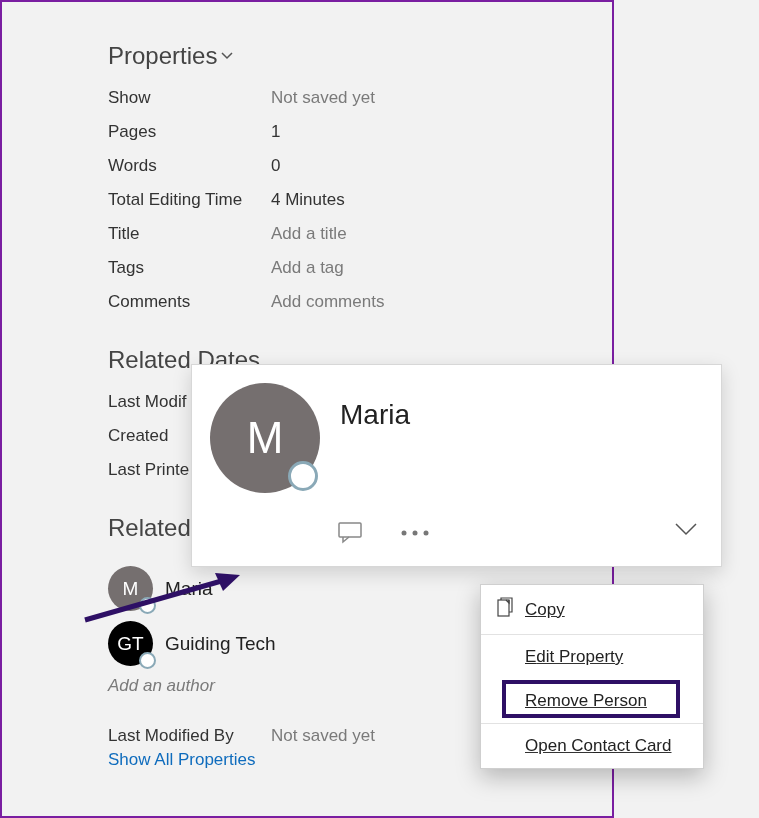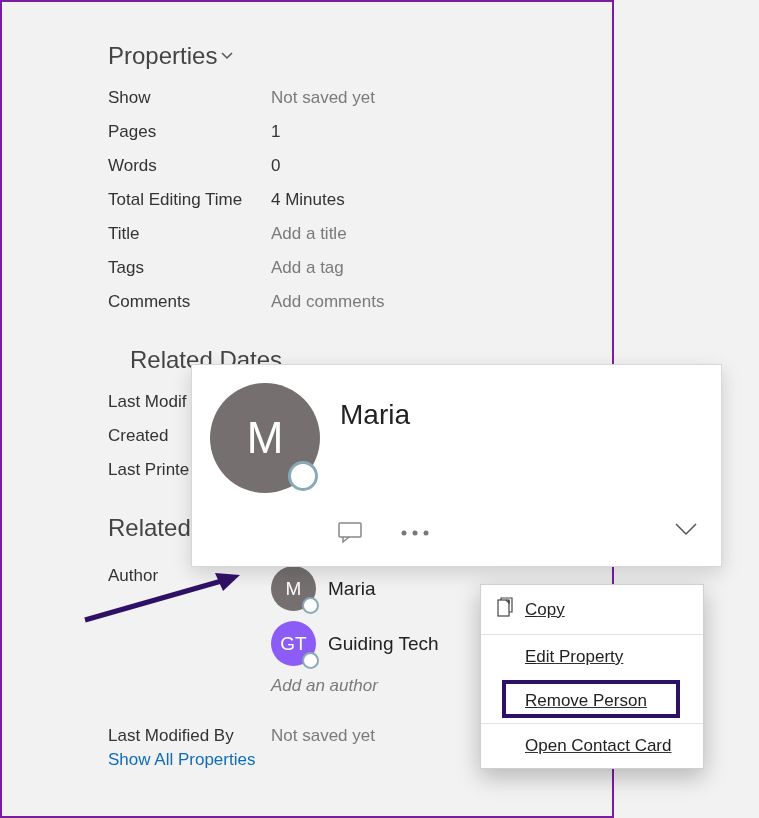--- a/index.html
+++ b/index.html
@@ -256,50 +256,49 @@
   </div>
   <div class="prop-row">
     <div class="prop-label">Tags</div>
     <div class="prop-value placeholder">Add a tag</div>
   </div>
   <div class="prop-row">
     <div class="prop-label">Comments</div>
     <div class="prop-value placeholder">Add comments</div>
   </div>
 
-  <div class="section-title" style="margin-top:30px;margin-left:22px;">
+  <div class="section-title" style="margin-top:30px;">
     <span>Related Dates</span>
   </div>
   <div class="prop-row">
     <div class="prop-label">Last Modif</div>
   </div>
   <div class="prop-row">
     <div class="prop-label">Created</div>
   </div>
   <div class="prop-row">
     <div class="prop-label">Last Printe</div>
   </div>
 
   <div class="section-title" style="margin-top:30px;">
     <span>Related People</span>
   </div>
 
   <div class="related-people">
     <div style="display:flex;">
-      <div class="prop-label" style="padding-top:10px;">Author</div>
       <div>
         <div class="person-row">
           <div class="avatar" style="background:#756f6f;">
             <span>M</span>
             <span class="presence"></span>
           </div>
           <div class="person-name">Maria</div>
         </div>
         <div class="person-row">
-          <div class="avatar" style="background:#8b5cf6;">
+          <div class="avatar" style="background:#000000;">
             <span>GT</span>
             <span class="presence"></span>
           </div>
           <div class="person-name">Guiding Tech</div>
         </div>
         <div class="add-author">Add an author</div>
       </div>
     </div>
 
     <div class="modified-row">

